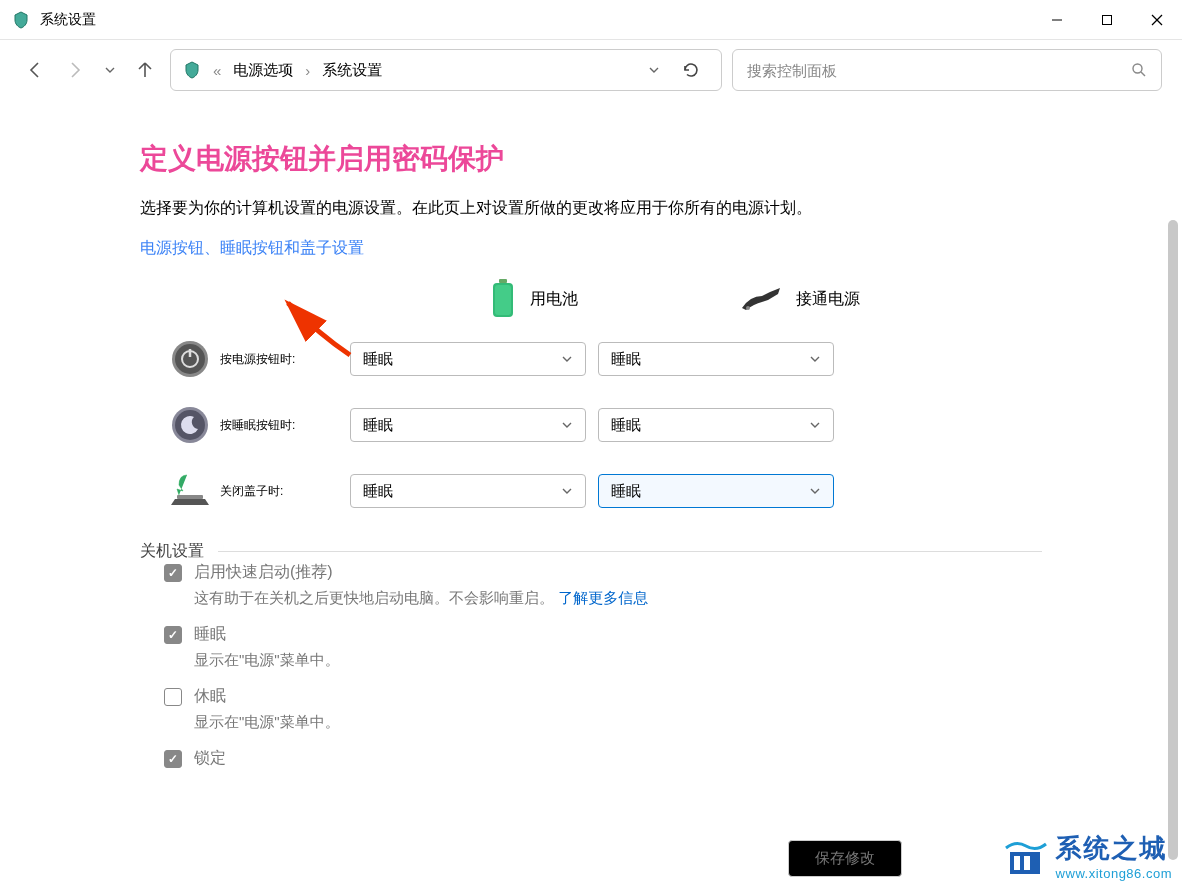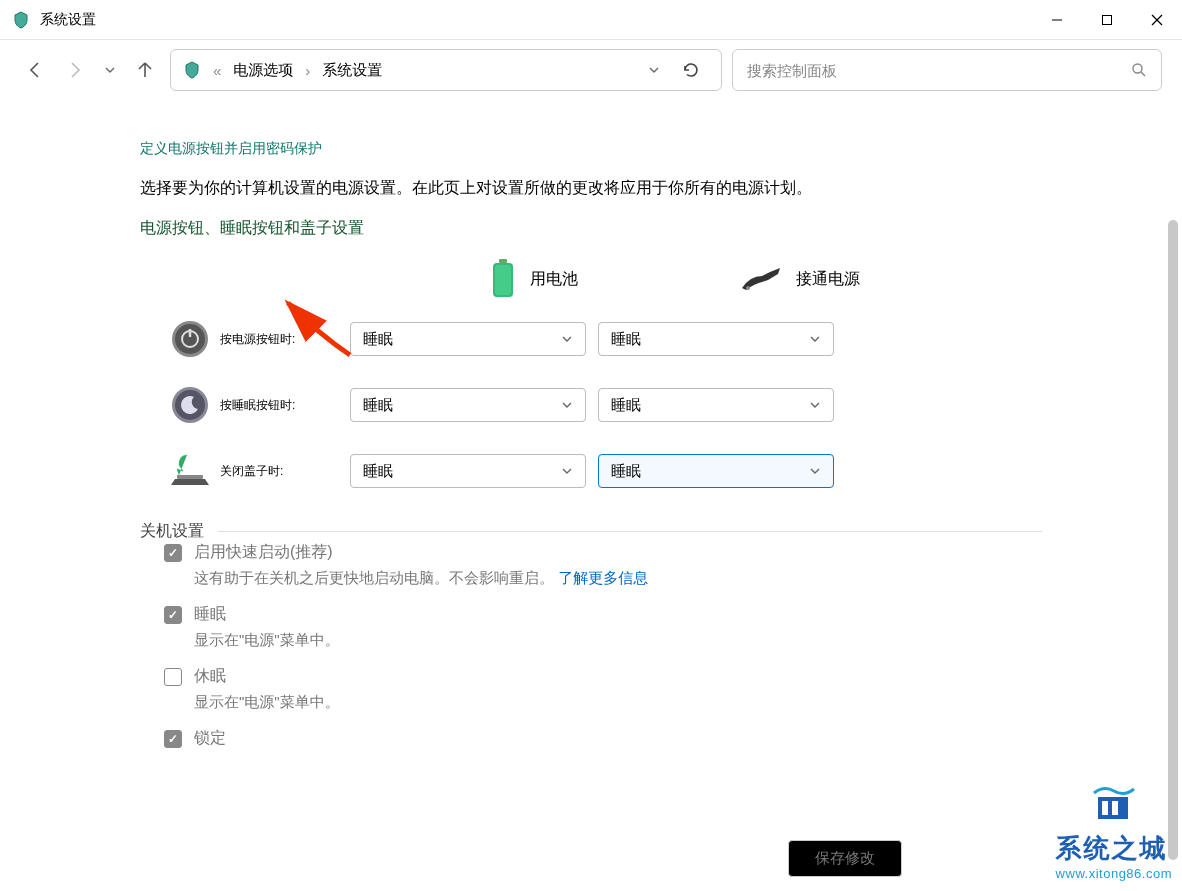--- a/index.html
+++ b/index.html
@@ -27,27 +27,27 @@
 .addressbar-refresh { width: 36px; display: flex; justify-content: center; color: #444; }
 
 .searchbar { width: 430px; height: 42px; border: 1px solid #ccc; border-radius: 6px; display: flex; align-items: center; padding: 0 14px; }
 .search-input { flex: 1; border: none; outline: none; font-size: 15px; font-family: inherit; }
 .search-input::placeholder { color: #888; }
 .search-icon { color: #888; }
 
 
 .content-wrapper { position: relative; height: calc(891px - 100px); overflow: hidden; }
 .content { padding: 40px 140px 0 140px; }
-.page-heading { font-size: 14px; color: #0f766e; font-weight: 400; margin-bottom: 18px; }
+.page-heading { font-size: 28px; color: #ec4899; font-weight: 700; margin-bottom: 18px; }
 .page-desc { font-size: 16px; color: #000; margin-bottom: 18px; line-height: 1.5; }
 
 .change-link-row { display: flex; align-items: center; gap: 10px; margin-bottom: 30px; }
 .change-link { color: #0066cc; font-size: 16px; cursor: pointer; }
 
-.section-label { font-size: 16px; color: #14532d; margin-bottom: 20px; }
+.section-label { font-size: 16px; color: #3b82f6; margin-bottom: 20px; }
 
 
 .power-table { margin-left: 20px; margin-bottom: 30px; }
 .power-header-row { display: flex; align-items: center; margin-bottom: 20px; }
 .power-header-spacer { width: 330px; }
 .power-header-cell { width: 240px; display: flex; align-items: center; gap: 14px; font-size: 16px; }
 
 .power-row { display: flex; align-items: center; margin-bottom: 26px; }
 .power-icon-cell { width: 60px; display: flex; justify-content: center; }
 .power-label-cell { width: 130px; font-size: 12px; }
@@ -76,21 +76,21 @@
 .footer-bar { position: absolute; bottom: 8px; left: 0; right: 0; height: 50px; display: flex; justify-content: flex-end; padding-right: 280px; align-items: center; }
 .save-btn { padding: 8px 26px; border: 1px solid #ccc; border-radius: 4px; background: #000000; font-size: 15px; font-family: inherit; color: #777; cursor: pointer; }
 
 
 .scrollbar-v { position: absolute; right: 4px; top: 120px; width: 10px; height: 640px; background: #c8c8c8; border-radius: 5px; }
 
 
 .red-arrow { position: absolute; left: 270px; top: 195px; pointer-events: none; }
 
 
-.watermark { position: absolute; right: 10px; bottom: 10px; display: flex; align-items: center; gap: 8px; flex-direction: column; }
+.watermark { position: absolute; right: 10px; bottom: 10px; display: flex; align-items: center; gap: 8px; }
 .watermark-text { display: flex; flex-direction: column; }
 .watermark-title { font-size: 26px; font-weight: bold; color: #1e5fb3; letter-spacing: 2px; }
 .watermark-sub { font-size: 13px; color: #1e9fd6; letter-spacing: 0.5px; }
 
 
 svg { display: block; }
 </style>
 </head>
 <body>
 

